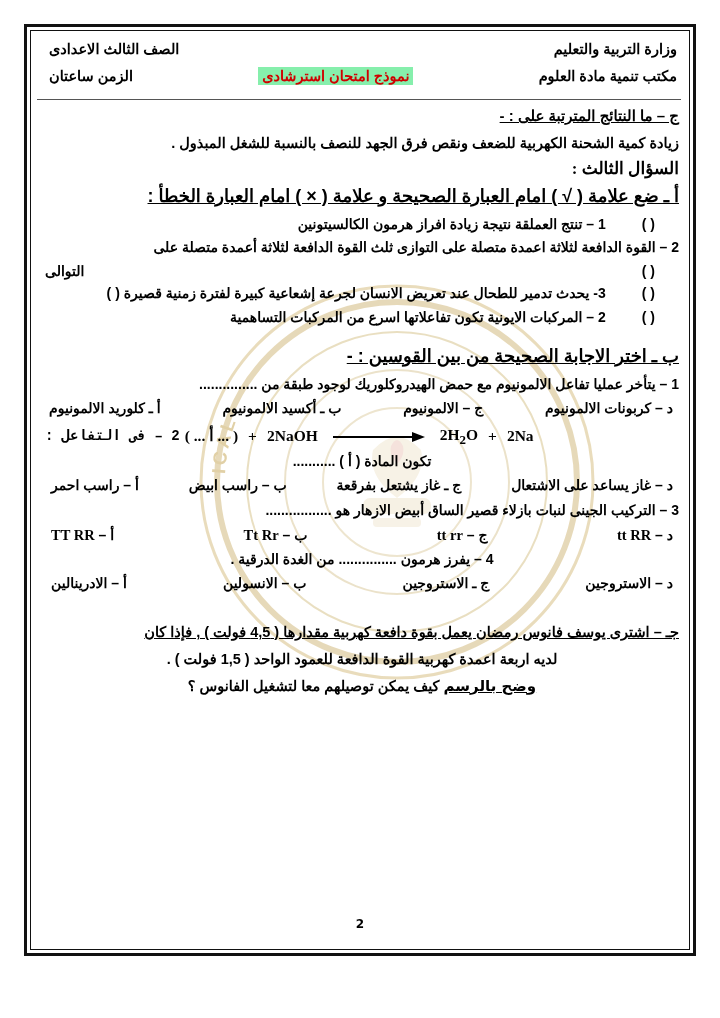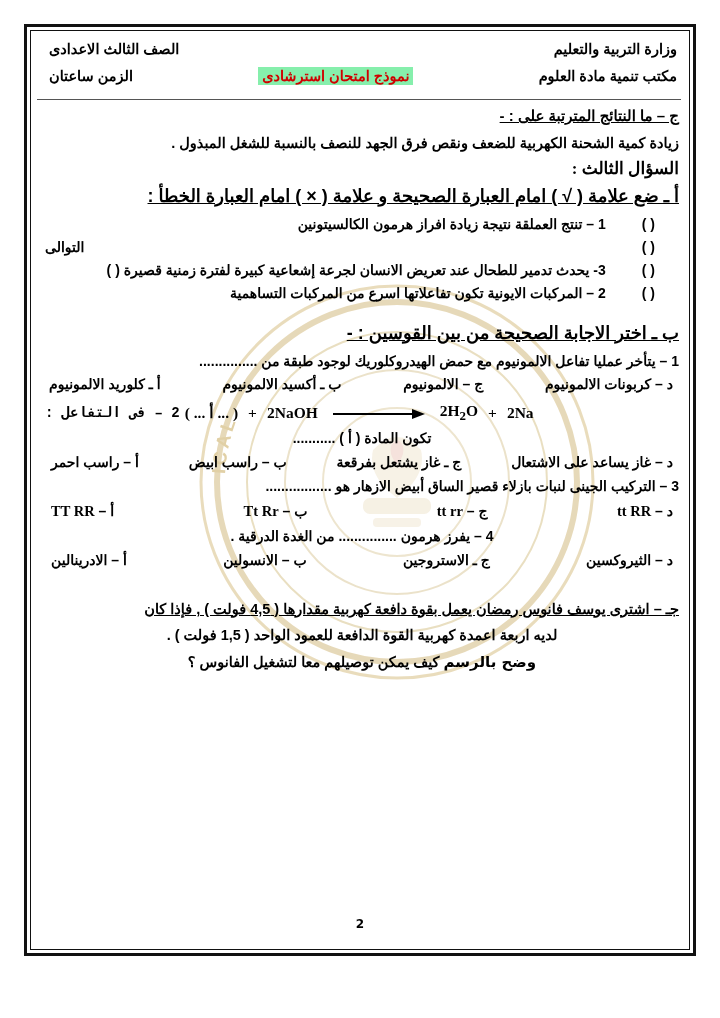--- a/index.html
+++ b/index.html
@@ -249,20 +249,21 @@
 
   .gap { height: 12px; }
   .gap-lg { height: 22px; }
 
   .last-q { font-size: 14.5px; line-height: 1.85; }
   .last-q .u { text-decoration: underline; }
   .bold-draw {
     font-family: "DejaVu Sans", sans-serif;
     font-weight: bold;
     font-size: 15px;
+    text-decoration: underline;
   }
 
   
   .pagenum {
     position: absolute;
     left: 0; right: 0;
     bottom: 22px;
     text-align: center;
     font-family: "DejaVu Sans", sans-serif;
     font-weight: bold;
@@ -328,20 +329,23 @@
       <div class="ar big-head">السؤال الثالث :</div>
 
       <div class="ar sub-head">أ ـ ضع علامة ( √ ) امام العبارة الصحيحة و علامة ( × ) امام العبارة الخطأ :</div>
 
       <div class="ar">
         <div class="tf-row">
           <span class="tf-text">1 – تنتج العملقة نتيجة زيادة افراز هرمون الكالسيتونين</span>
           <span class="tf-box">(   )</span>
         </div>
 
+        <div class="tf-row">
+          <span class="tf-text">2 – القوة الدافعة لثلاثة اعمدة متصلة على التوازى ثلث القوة الدافعة لثلاثة أعمدة متصلة على</span>
+        </div>
         <div class="tf-cont">
           <span>التوالى</span>
           <span class="tf-box">(   )</span>
         </div>
 
         <div class="tf-row">
           <span class="tf-text">3- يحدث تدمير للطحال عند تعريض الانسان لجرعة إشعاعية كبيرة لفترة زمنية قصيرة (   )</span>
           <span class="tf-box">(   )</span>
         </div>
 
@@ -389,21 +393,21 @@
         <span class="choice"><span>ب –</span> <span class="lat">Tt Rr</span></span>
         <span class="choice"><span>ج –</span> <span class="lat">tt rr</span></span>
         <span class="choice"><span>د –</span> <span class="lat">tt  RR</span></span>
       </div>
 
       <div class="ar center-ar">4 – يفرز هرمون ............... من الغدة الدرقية .</div>
       <div class="ar choices">
         <span class="choice">أ – الادرينالين</span>
         <span class="choice">ب – الانسولين</span>
         <span class="choice">ج ـ الاستروجين</span>
-        <span class="choice">د – الثيروكسين</span>
+        <span class="choice">د – الاستروجين</span>
       </div>
 
       <div class="gap-lg"></div>
 
       <div class="ar last-q">
         <span class="u">جـ – اشترى يوسف فانوس رمضان يعمل بقوة دافعة كهربية مقدارها ( 4,5 فولت ) ,    فإذا كان</span>
       </div>
       <div class="ar last-q" style="text-align:center;">لديه اربعة اعمدة كهربية القوة الدافعة للعمود الواحد ( 1,5 فولت ) .</div>
       <div class="ar last-q" style="text-align:center;">
         <span class="bold-draw">وضح بالرسم</span>

